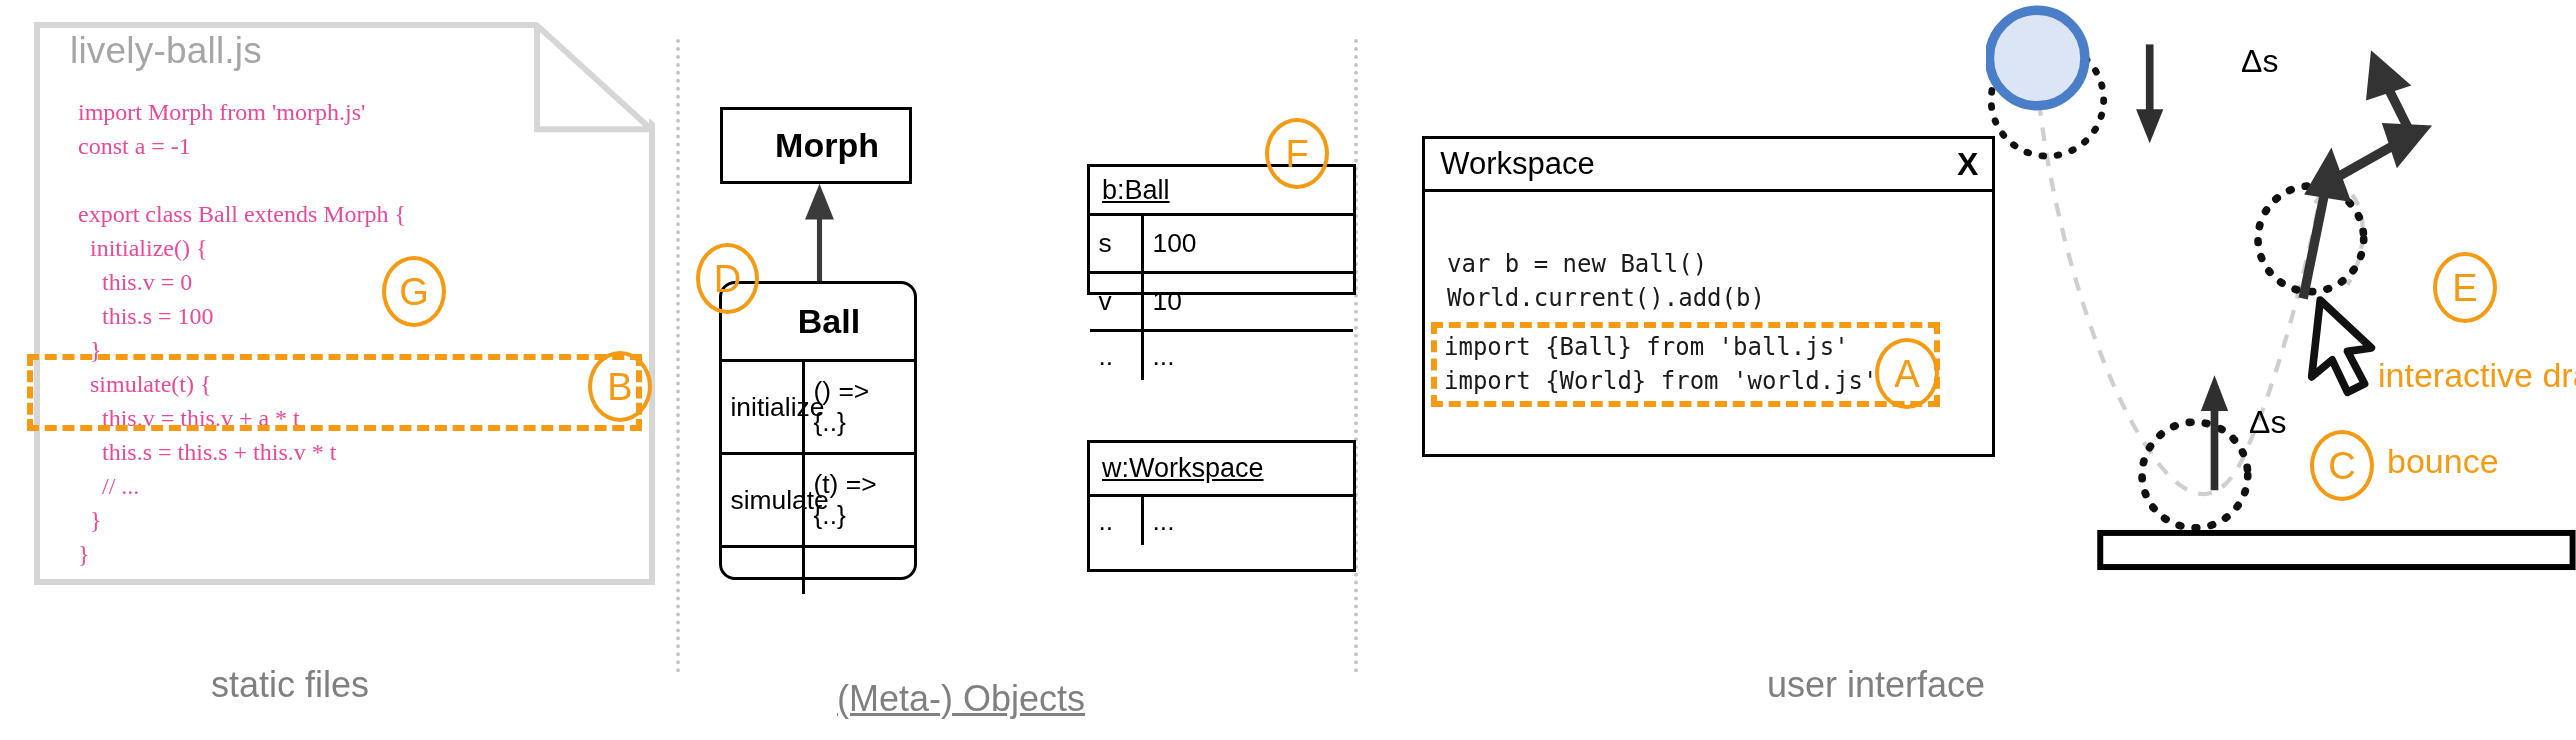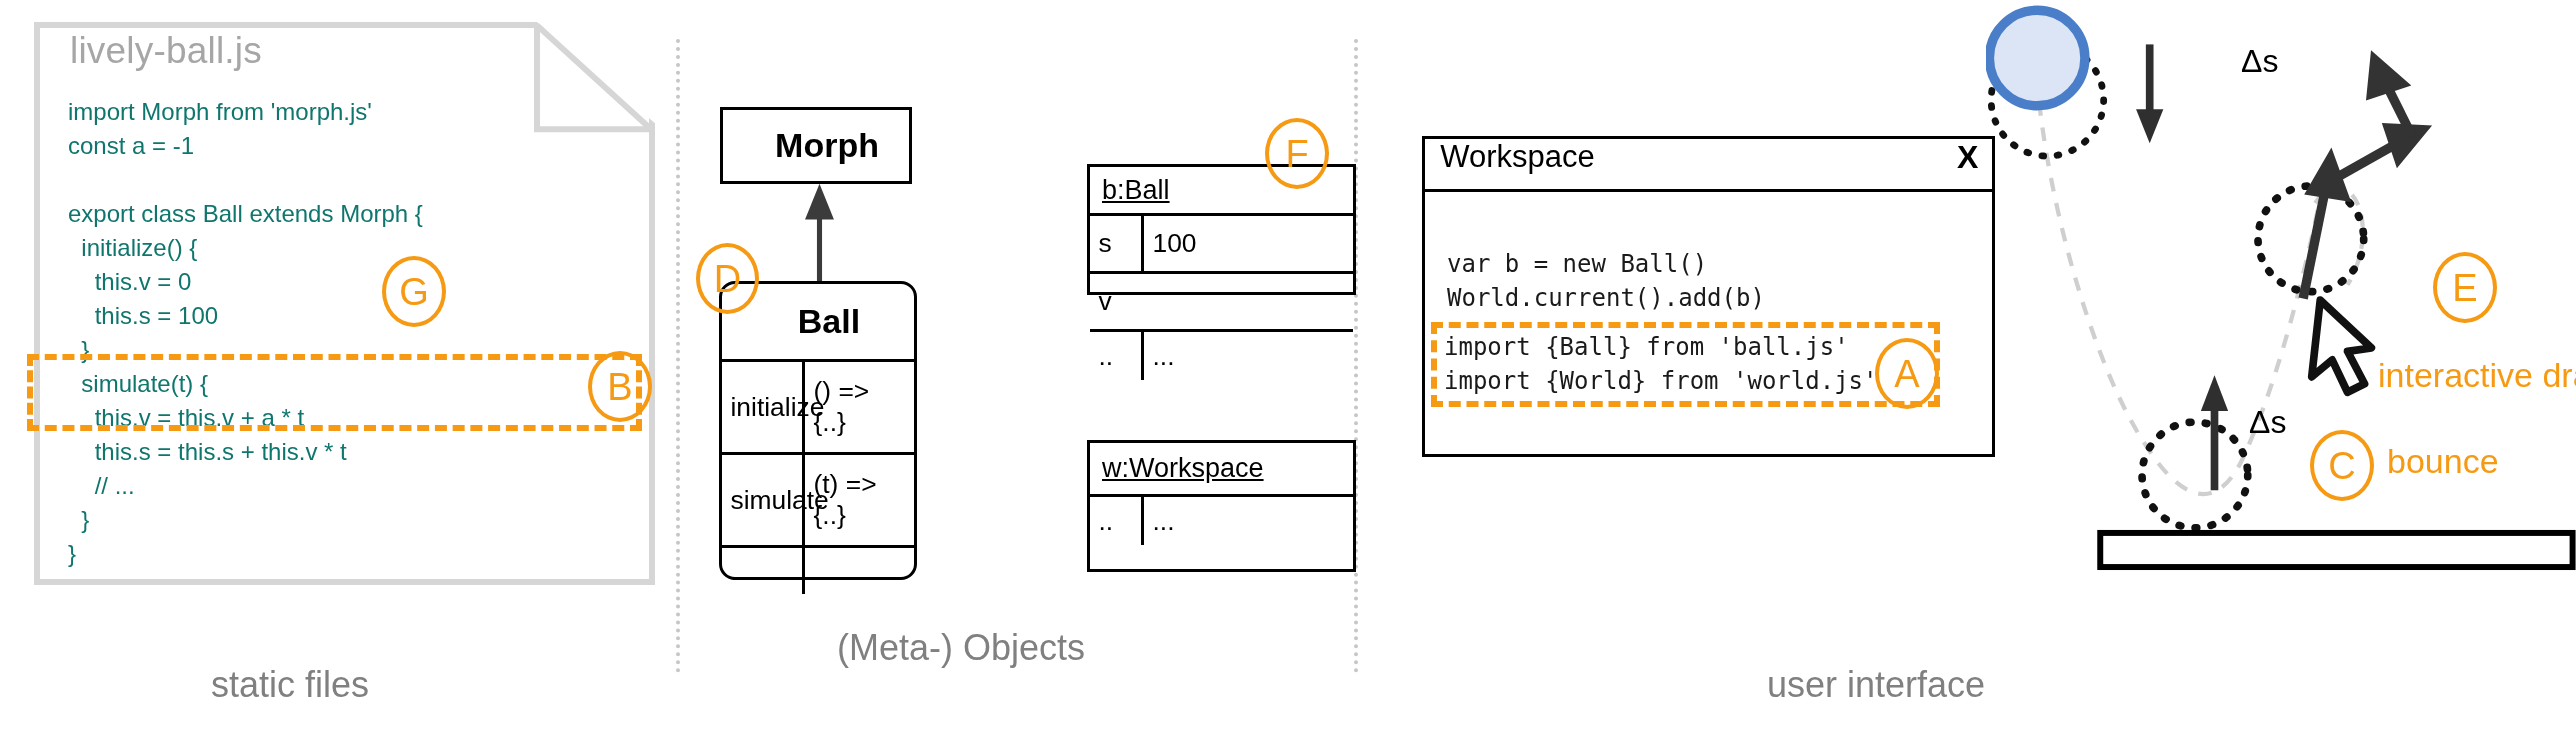--- a/index.html
+++ b/index.html
@@ -11,39 +11,39 @@
   
   .divider{position:absolute;top:39px;width:0;height:634px;
            border-left:4.3px dotted #c6c6c6;}
   #divider-left{left:676px;}
   #divider-right{left:1354px;}
 
   
   .caption{position:absolute;font-size:36px;color:#808080;
            font-family:"Liberation Sans",sans-serif;white-space:nowrap;}
   #cap-static{left:211px;top:664px;}
-  #cap-meta{left:837px;top:627px;}
+  #cap-meta{left:837px;top:678px;text-decoration:underline;}
   #cap-ui{left:1767px;top:664px;}
 
   
   #file-page{position:absolute;left:34px;top:22px;width:621px;height:563px;}
   #file-page .paper-body{position:absolute;left:0;top:0;width:100%;height:100%;
       background:#ffffff;
       border:6px solid #d6d6d6;
       box-sizing:border-box;
       clip-path:polygon(0 0, 81% 0, 100% 18%, 100% 100%, 0 100%);
   }
   #file-page .fold-edge{position:absolute;left:0;top:0;width:100%;height:100%;}
   #file-page .fold-edge svg{display:block;}
 
   #file-title{position:absolute;left:36px;top:8px;font-size:37px;color:#a6a6a6;
               letter-spacing:0.2px;white-space:nowrap;}
-  #file-code{position:absolute;left:34px;top:73px;
-             font-family:Liberation Sans, sans-serif;font-size:24px;
-             line-height:34px;color:#0f766e;white-space:pre;}
+  #file-code{position:absolute;left:44px;top:73px;
+             font-family:Liberation Serif, serif;font-size:24px;
+             line-height:34px;color:#ec4899;white-space:pre;}
 
   
   .hl-box{position:absolute;border:6px dashed #f59a12;box-sizing:border-box;
           background:transparent;}
   #hl-b{left:27px;top:354px;width:615px;height:77px;}
   #hl-a{left:1431px;top:322px;width:509px;height:85px;}
 
   
   .marker{position:absolute;border:4.3px solid #f59a12;border-radius:50%;
           color:#f59a12;display:flex;align-items:center;justify-content:center;
@@ -95,21 +95,21 @@
   #box-wspace .hdr{height:51px;justify-content:flex-start;padding-left:12px;
                    font-weight:normal;font-size:27px;}
   #box-wspace .hdr span{text-decoration:underline;}
   #box-wspace .cellA{width:51px;height:48px;justify-content:flex-start;}
   #box-wspace .cellB{height:48px;}
 
   
   #workspace{position:absolute;left:1422px;top:136px;width:573px;height:321px;
              border:3.4px solid #000;box-sizing:border-box;background:#fff;}
   #ws-titlebar{height:53px;border-bottom:3.4px solid #000;display:flex;
-               align-items:flex-start;justify-content:space-between;
+               align-items:center;justify-content:space-between;
                padding:0 13.6px 0 15.3px;box-sizing:border-box;}
   #ws-title{font-size:31px;color:#000;}
   #ws-close{font-size:32px;font-weight:bold;color:#000;}
   #ws-code{padding:15.3px 0 0 19px;font-family:"DejaVu Sans Mono",monospace;
            font-size:24px;line-height:34px;color:#1a1a1a;white-space:pre;}
 
   
   #scene{position:absolute;left:1986px;top:0px;width:590px;height:614px;}
   #scene svg{display:block;}
 
@@ -190,20 +190,21 @@
   <div class="uml" id="box-bball">
     <div class="hdr">
       <span>b:Ball</span>
     </div>
     <div class="row">
       <div class="cellA">s</div>
       <div class="cellB">100</div>
     </div>
     <div class="row">
       <div class="cellA">v</div>
+      <div class="cellB">10</div>
     </div>
     <div class="row last">
       <div class="cellA">..</div>
       <div class="cellB">...</div>
     </div>
   </div>
   <div class="marker" id="marker-f">F</div>
 
   <div class="uml" id="box-wspace">
     <div class="hdr">

